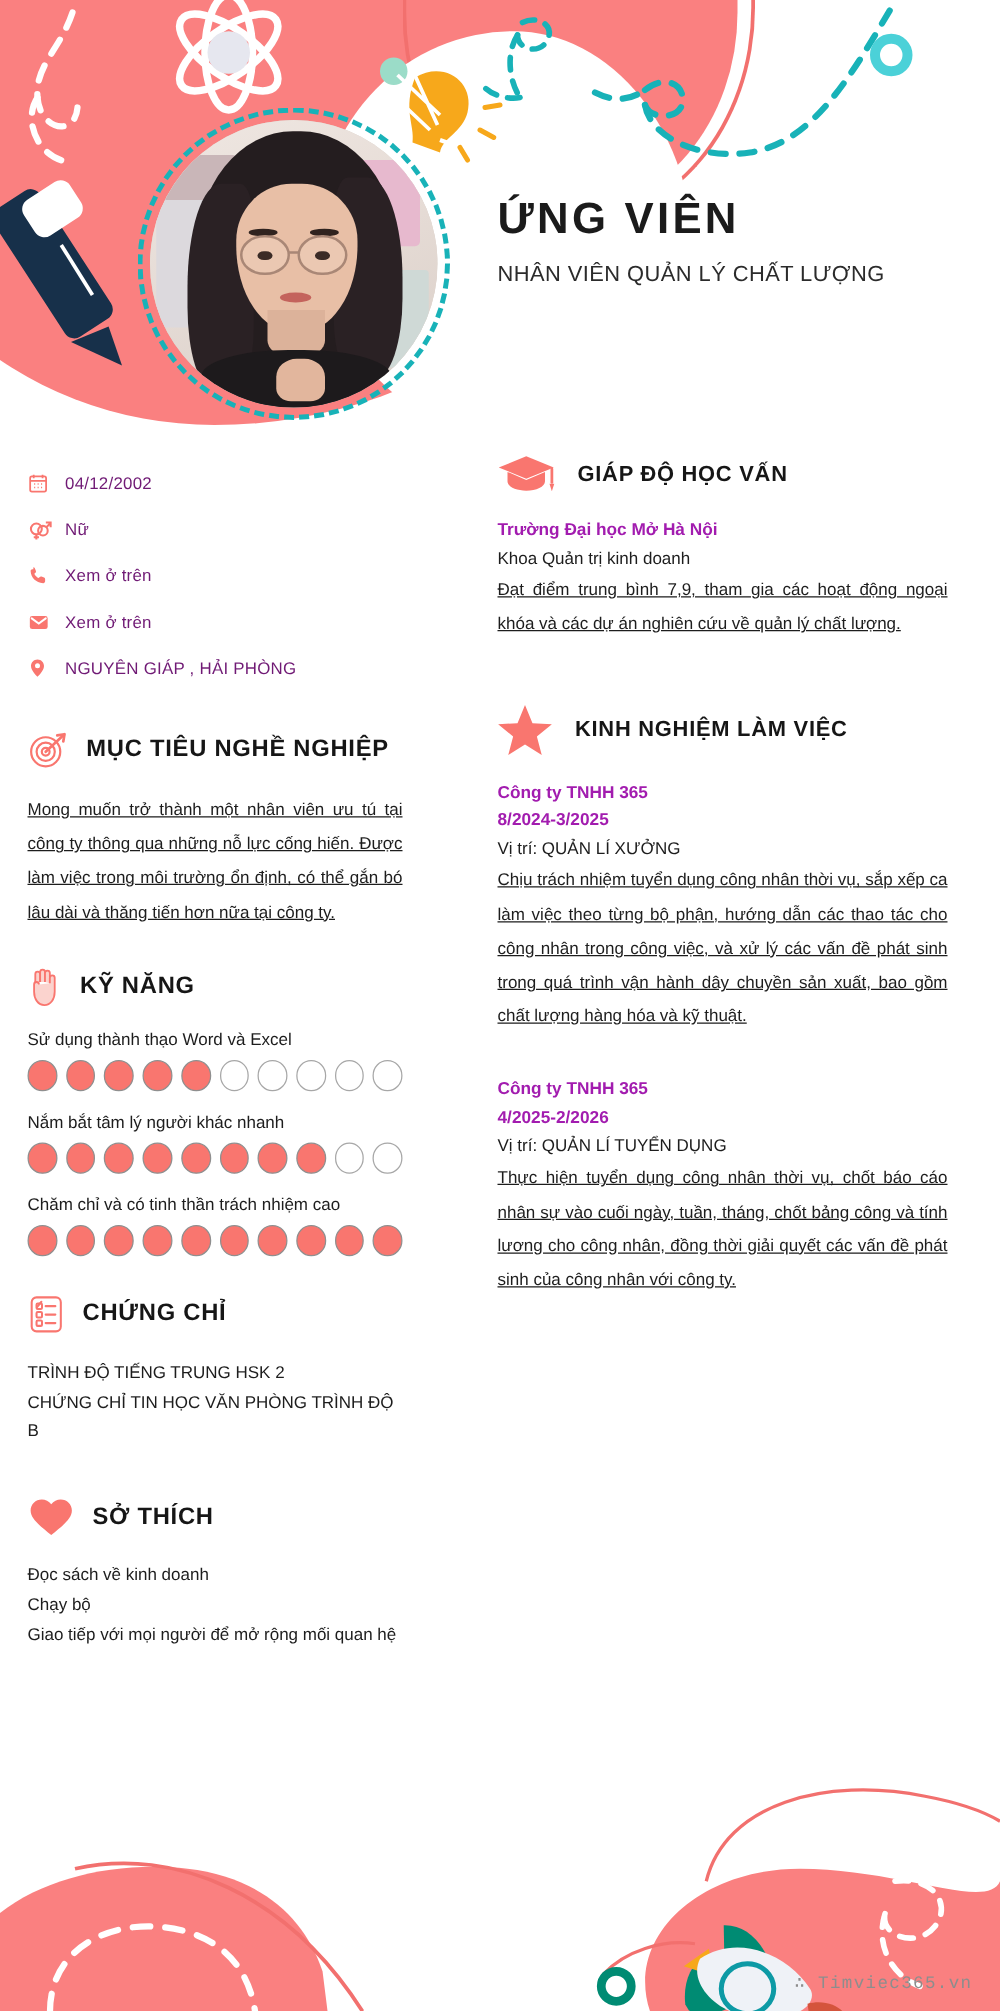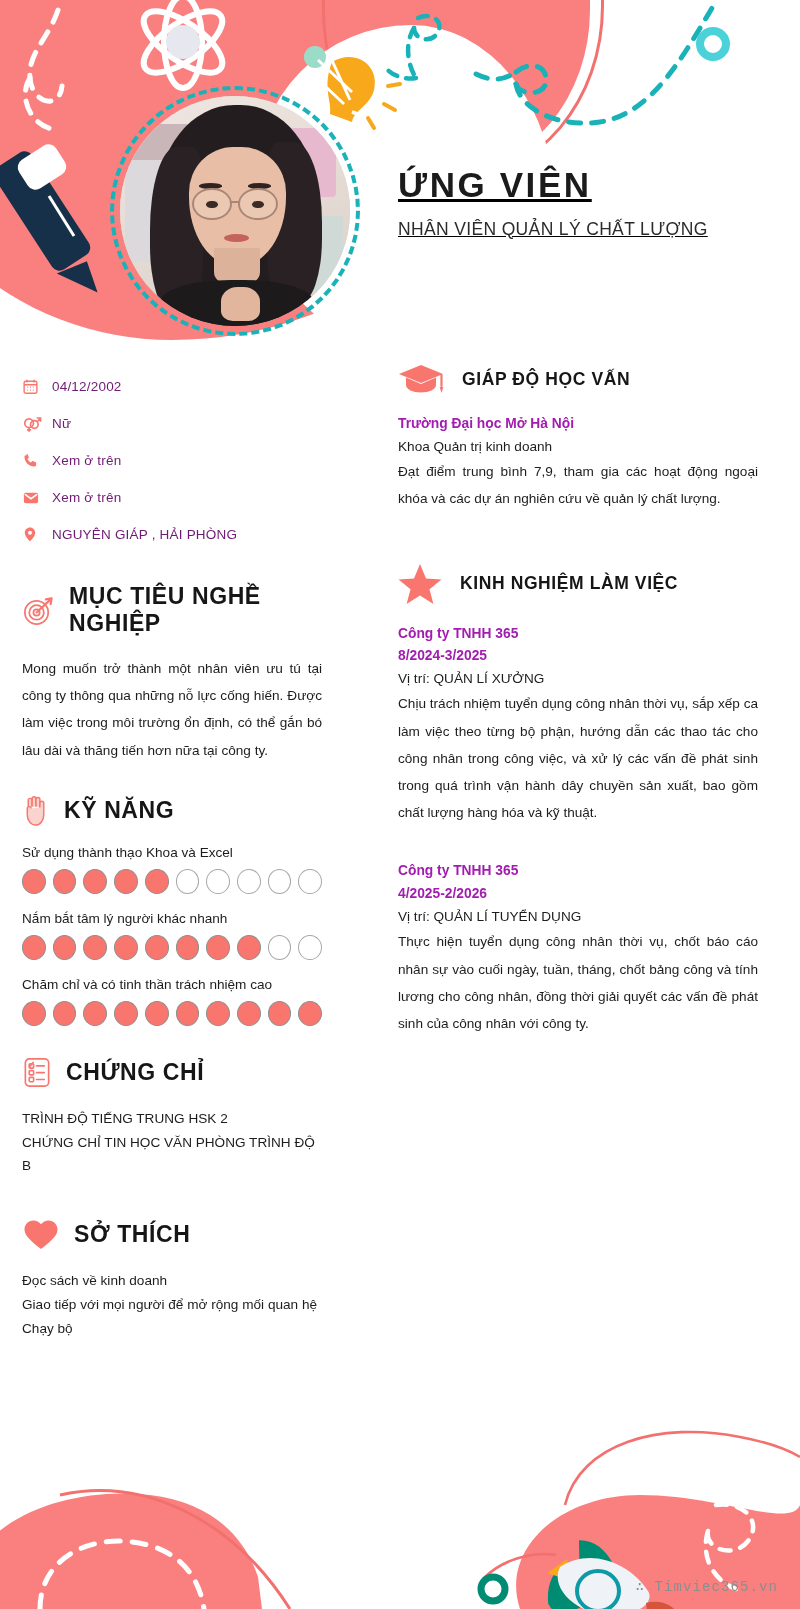--- a/index.html
+++ b/index.html
@@ -103,21 +103,21 @@
   .ph-eye { position:absolute; width:5%; height:3.4%; top:45.5%; background:#3b2b26; border-radius:50%; }
   .ph-eye.l { left:37.5%; }
   .ph-eye.r { left:57.5%; }
   .ph-brow { position:absolute; width:10%; height:2.4%; top:38%; background:#30231f; border-radius:50%; }
   .ph-brow.l { left:34.5%; }
   .ph-brow.r { left:55.5%; }
   .ph-lip { position:absolute; left:45%; top:60%; width:11%; height:3.6%; background:#c4635c; border-radius:50%; }
   .ph-hand { position:absolute; left:44%; bottom:2%; width:17%; height:15%; background:#e2b69d; border-radius:42% 42% 30% 30%; }
 
   
-  .header-text { position: absolute; left: 398px; top: 166px; text-decoration: underline; }
+  .header-text { position: absolute; left: 398px; top: 156px; }
   .cand-name {
     font-size: 35px; font-weight: 700; color: #1b1b1b;
     letter-spacing: 2.6px; line-height: 1.1;
   }
   .cand-role {
     margin-top: 14px;
     font-size: 17.5px; color: #2b2b2b; letter-spacing: .35px;
   }
 
   
@@ -141,27 +141,28 @@
   }
   .contact-text { font-size: 13.5px; color: #701a75; letter-spacing: .2px; }
 
   
   .sec-head {
     display: flex; align-items: center; gap: 14px;
     margin-bottom: 18px;
   }
   .sec-head .sicon { flex: 0 0 auto; display:flex; align-items:center; justify-content:center; }
   .sec-title {
-    font-size: 23px; font-weight: 700; color: #161616; letter-spacing: .6px;
+    font-size: 19px; font-weight: 700; color: #161616; letter-spacing: .6px;
   }
   .sec-title.rt { font-size: 17.5px; }
 
   .body-text {
     font-size: 13.6px; color: #1d1d1d; line-height: 2.0;
     text-align: justify;
+    text-decoration: underline;
   }
   .body-text-l {
     font-size: 13.6px; color: #1d1d1d; line-height: 1.75;
   }
   .sec-block { margin-bottom: 30px; }
 
   
   .skill-label { font-size: 13.6px; color: #1d1d1d; margin-bottom: 9px; }
   .dots { display: flex; gap: 7px; margin-bottom: 17px; }
   .dot {
@@ -348,21 +349,21 @@
             <path d="M6 14V6.5a2 2 0 0 1 4 0V13"></path>
             <path d="M10 13V4.8a2 2 0 0 1 4 0V13"></path>
             <path d="M14 13V5.6a2 2 0 0 1 4 0V14"></path>
             <path d="M18 14V9.5a2 2 0 0 1 4 0V21c0 6.2-3.4 11-8.5 11S5 27 5 21v-6a2 2 0 0 1 4 0"></path>
           </svg>
         </span>
         <span class="sec-title">KỸ NĂNG</span>
       </div>
 
       <div>
-        <div class="skill-label">Sử dụng thành thạo Khoa và Excel</div>
+        <div class="skill-label">Sử dụng thành thạo Word và Excel</div>
         <div class="dots">
             <span class="dot on"></span>
             <span class="dot on"></span>
             <span class="dot on"></span>
             <span class="dot on"></span>
             <span class="dot on"></span>
             <span class="dot off"></span>
             <span class="dot off"></span>
             <span class="dot off"></span>
             <span class="dot off"></span>
@@ -422,22 +423,22 @@
     <div class="sec-block" style="margin-top:40px;">
       <div class="sec-head">
         <span class="sicon">
           <svg width="38" height="33" viewBox="0 0 38 34" fill="#F9766F">
             <path d="M19 32C10 24.5 2 18.8 2 11.8 2 6.6 6.1 2.6 11.2 2.6c3 0 5.9 1.5 7.8 3.9 1.9-2.4 4.8-3.9 7.8-3.9 5.1 0 9.2 4 9.2 9.2 0 7-8 12.7-17 20.2z"></path>
           </svg>
         </span>
         <span class="sec-title">SỞ THÍCH</span>
       </div>
       <div class="body-text-l">Đọc sách về kinh doanh</div>
+      <div class="body-text-l">Chạy bộ</div>
       <div class="body-text-l">Giao tiếp với mọi người để mở rộng mối quan hệ</div>
-      <div class="body-text-l">Chạy bộ</div>
     </div>
   </div>
 
   <div class="col-right">
 
     <div class="sec-block">
       <div class="sec-head" style="gap:18px;">
         <span class="sicon">
           <svg width="46" height="32" viewBox="0 0 46 32" fill="#F9766F">
             <path d="M23 2 L45 11 L23 20 L1 11 Z"></path>

